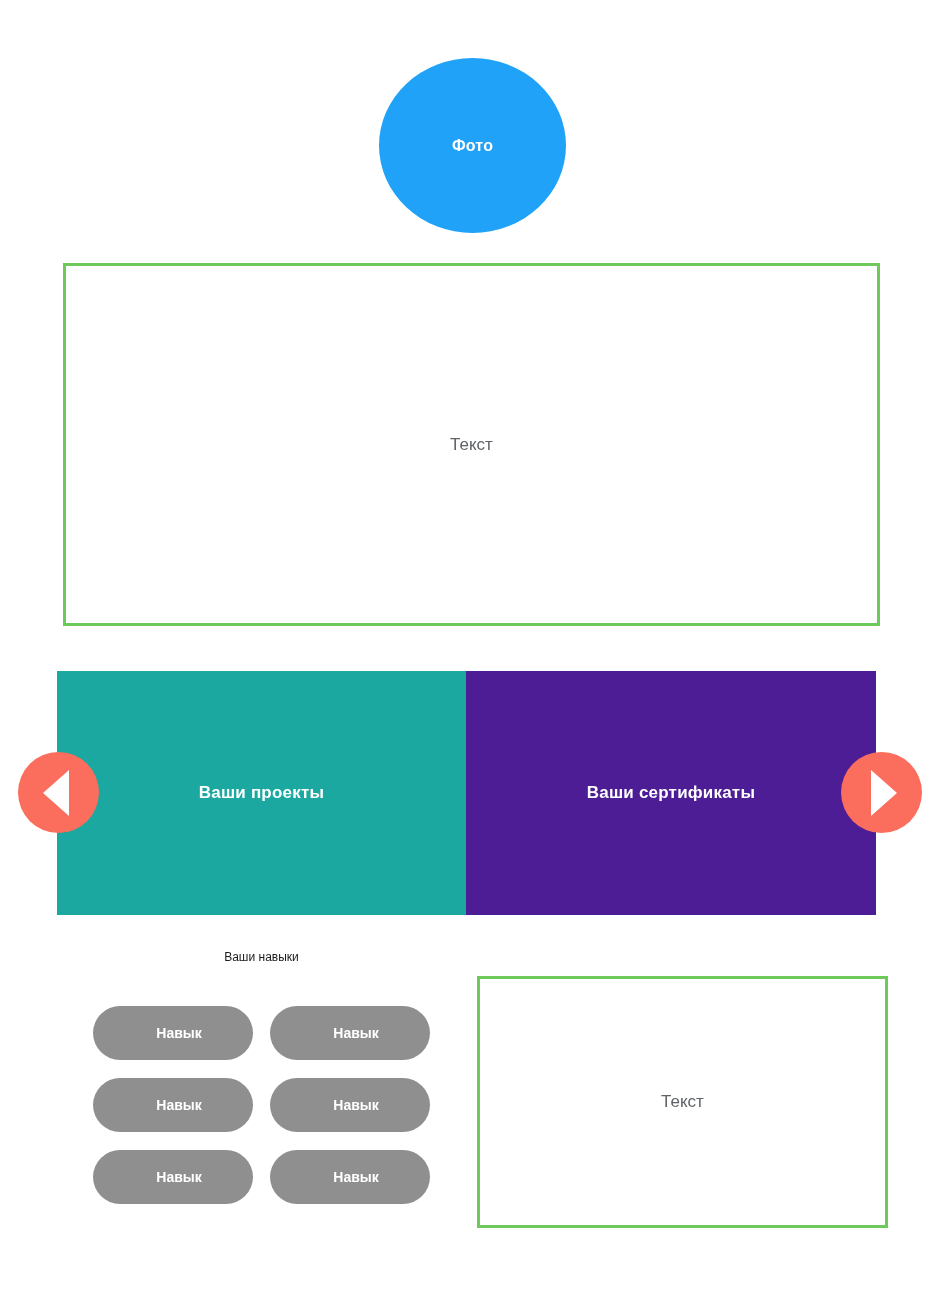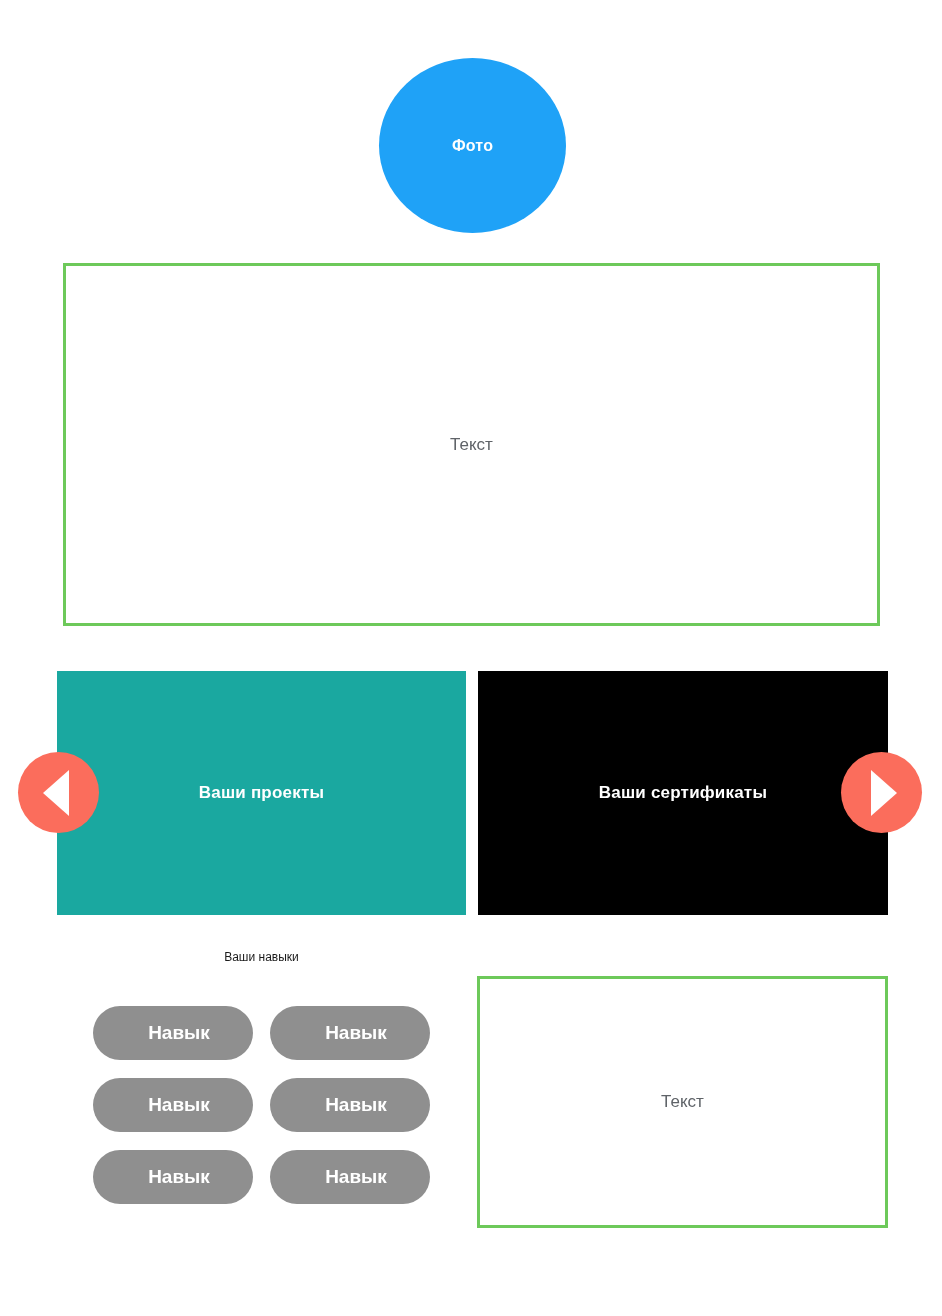--- a/index.html
+++ b/index.html
@@ -72,23 +72,23 @@
     font-size: 17px;
     font-weight: 700;
     letter-spacing: .2px;
   }
   .panel-projects {
     left: 57px;
     width: 409px;
     background: #1aa8a0;
   }
   .panel-certificates {
-    left: 478px;
+    left: 466px;
     width: 410px;
-    background: #000000;
+    background: #4c1d95;
     align-items: center;
   }
 
   
   .arrow-btn {
     position: absolute;
     top: 752px;
     width: 81px;
     height: 81px;
     border-radius: 50%;
@@ -141,21 +141,21 @@
     height: 54px;
     border-radius: 27px;
     background: #8f8f8f;
     display: flex;
     align-items: center;
     justify-content: center;
     cursor: pointer;
   }
   .skill-pill .label {
     color: #ffffff;
-    font-size: 19px;
+    font-size: 14px;
     font-weight: 700;
     padding-left: 12px;
   }
 
   
   .textbox-bottom {
     position: absolute;
     left: 477px;
     top: 976px;
     width: 411px;

